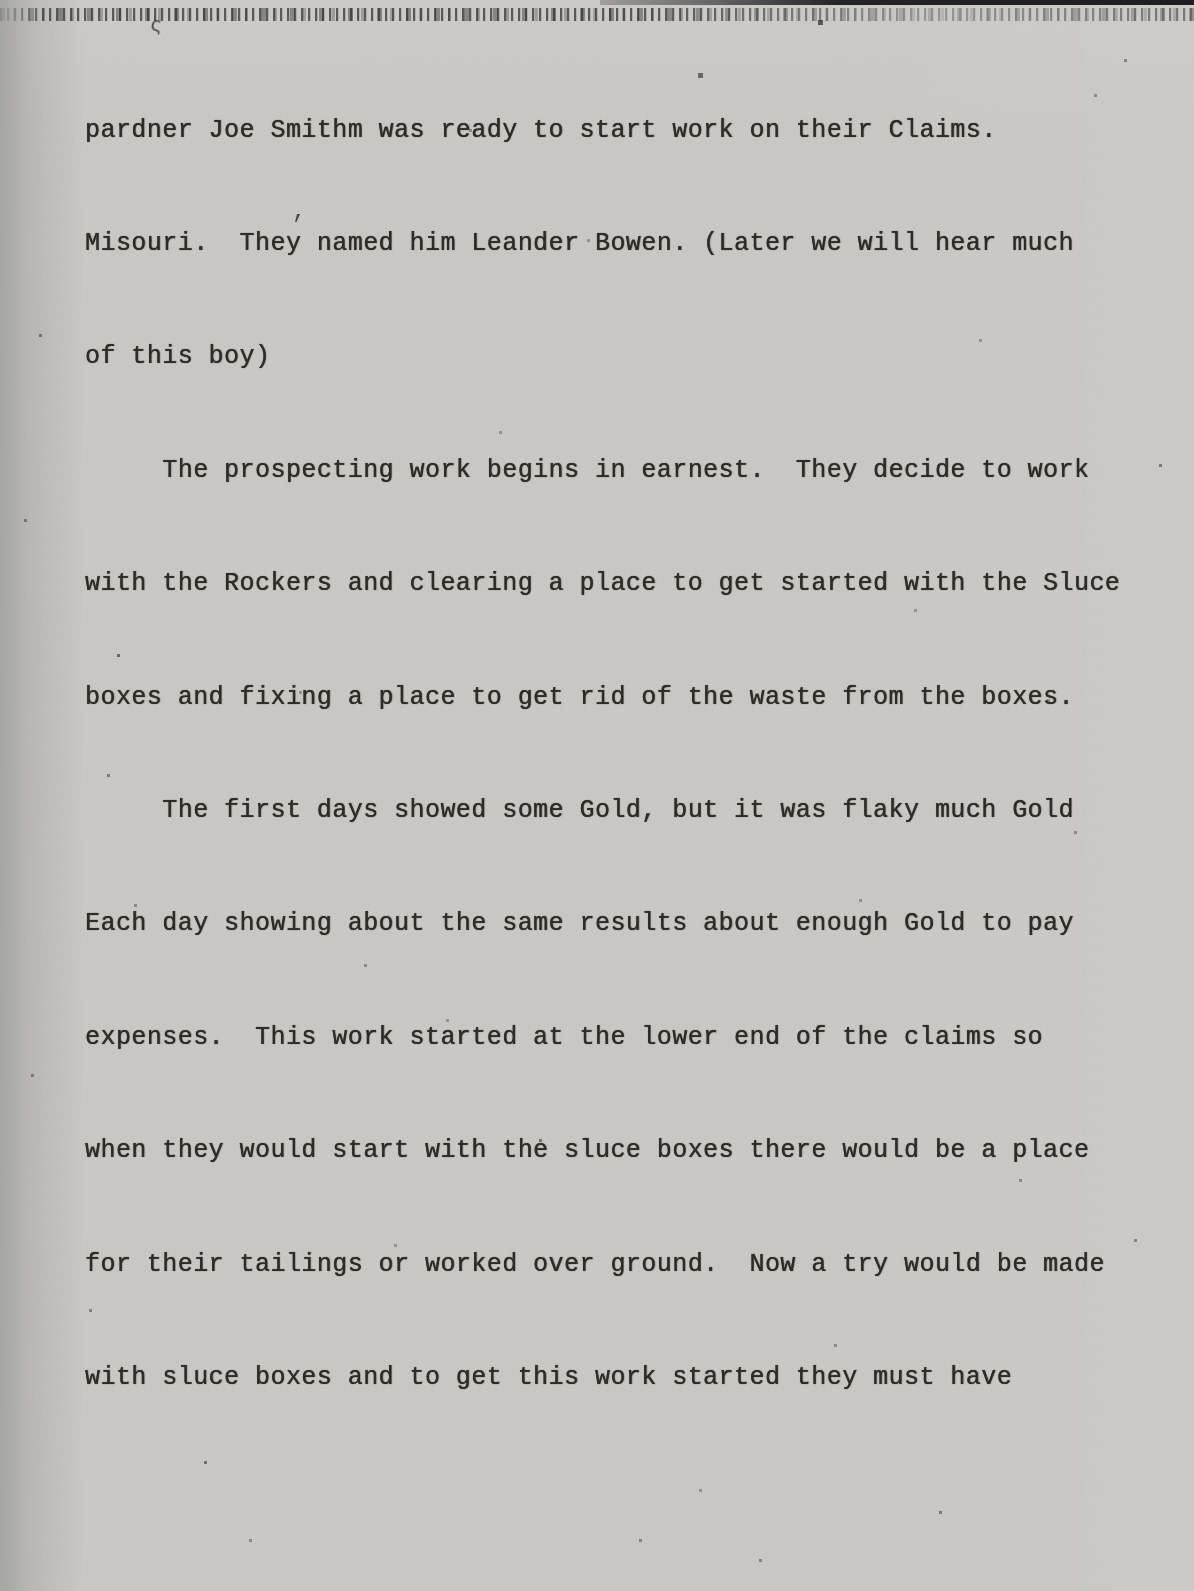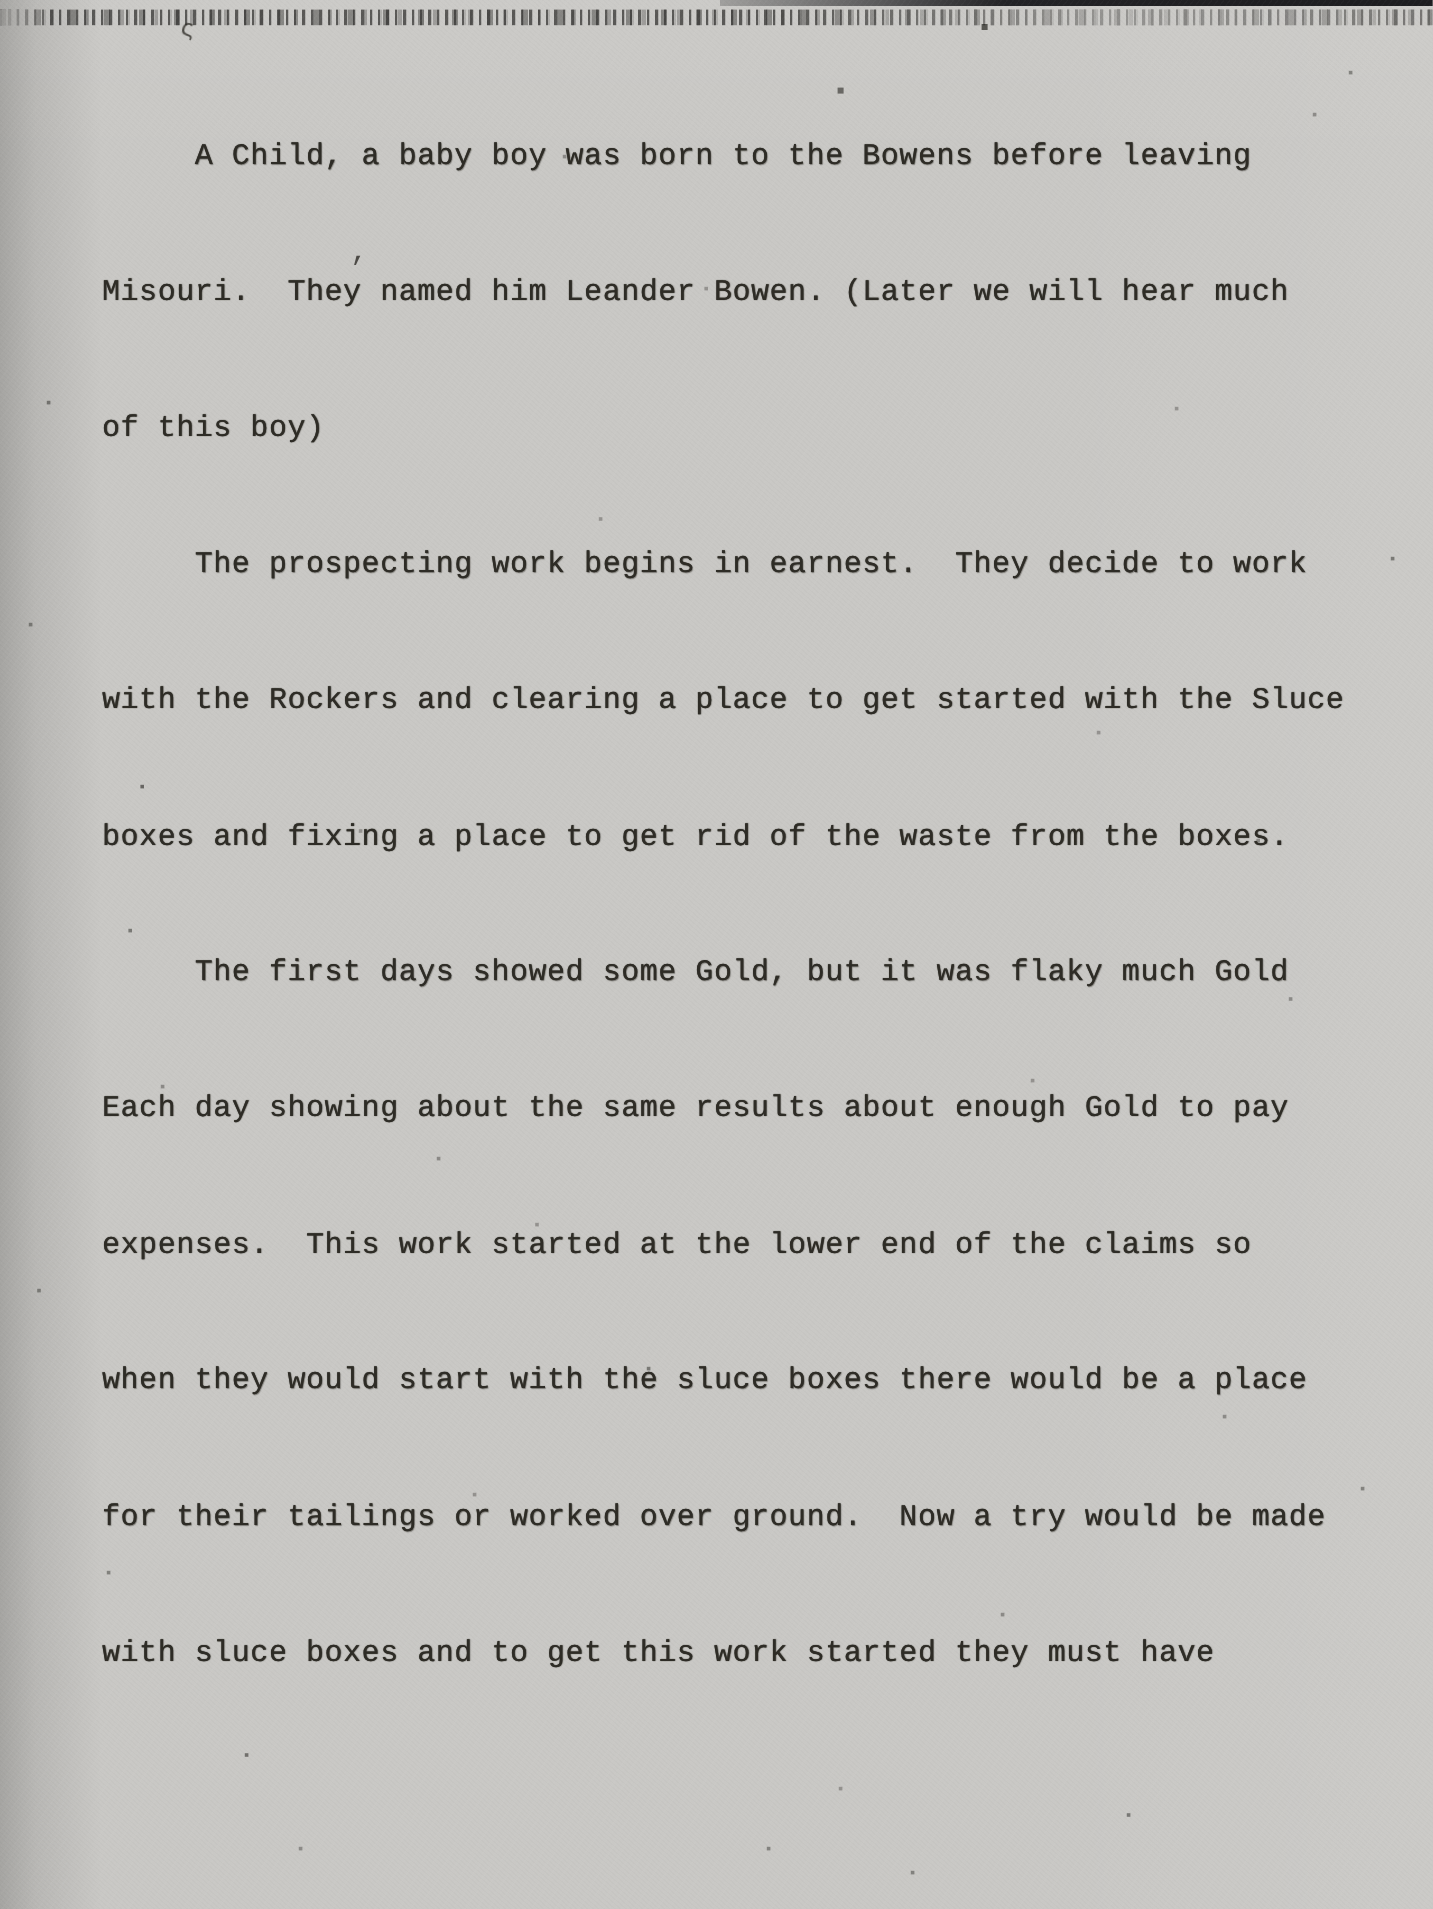--- a/index.html
+++ b/index.html
@@ -122,21 +122,21 @@
   <div class="top-bar"></div>
   <div class="noise-band"></div>
   <div class="edge-shade"></div>
   <div class="grain"></div>
   <div class="specks"></div>
 
   <span class="stray stray-top">ς</span>
   <span class="stray stray-para">,</span>
 
   <main class="text">
-    <div class="line">     A Child, a baby boy was born to the Bowens before leaving</div>
+    <div class="line">pardner Joe Smithm was ready to start work on their Claims.</div>
     <div class="line">Misouri.  They named him Leander Bowen. (Later we will hear much</div>
     <div class="line">of this boy)</div>
     <div class="line">     The prospecting work begins in earnest.  They decide to work</div>
     <div class="line">with the Rockers and clearing a place to get started with the Sluce</div>
     <div class="line">boxes and fixing a place to get rid of the waste from the boxes.</div>
     <div class="line">     The first days showed some Gold, but it was flaky much Gold</div>
     <div class="line">Each day showing about the same results about enough Gold to pay</div>
     <div class="line">expenses.  This work started at the lower end of the claims so</div>
     <div class="line">when they would start with the sluce boxes there would be a place</div>
     <div class="line">for their tailings or worked over ground.  Now a try would be made</div>

